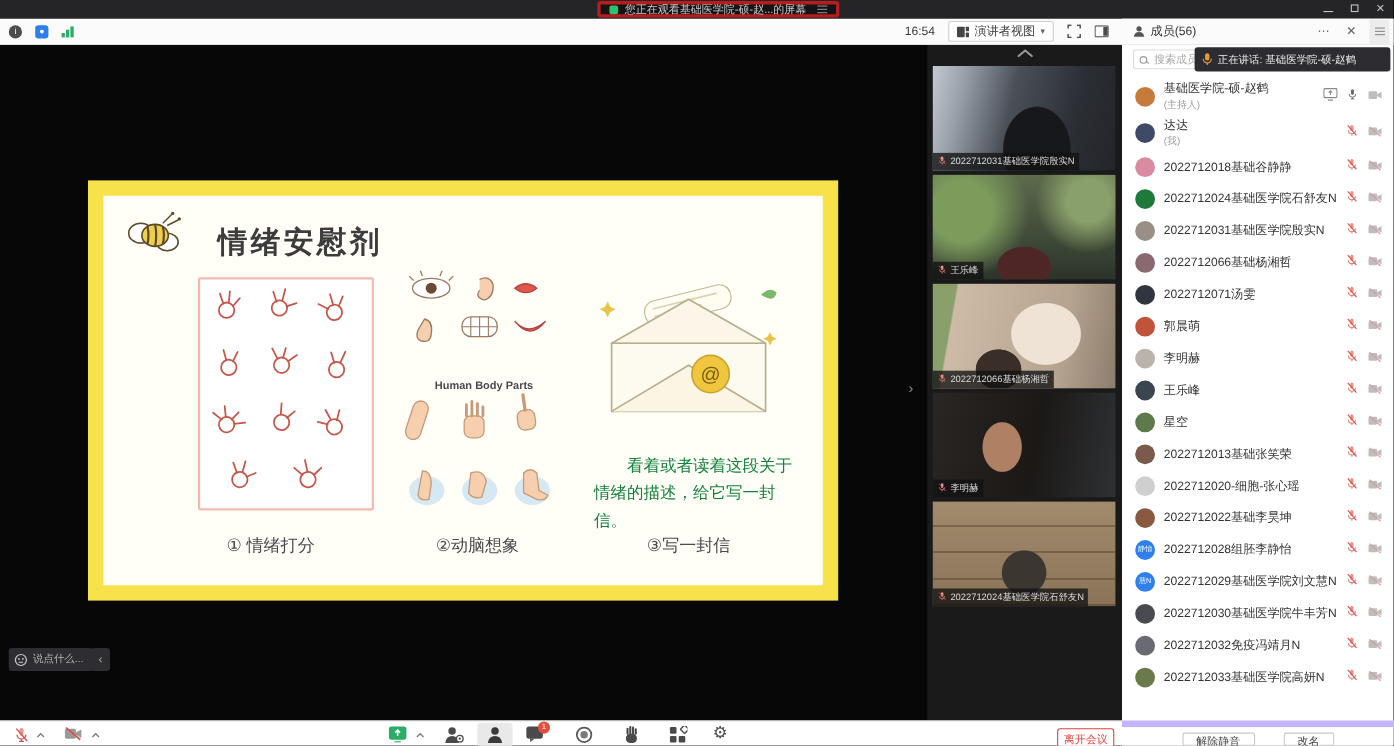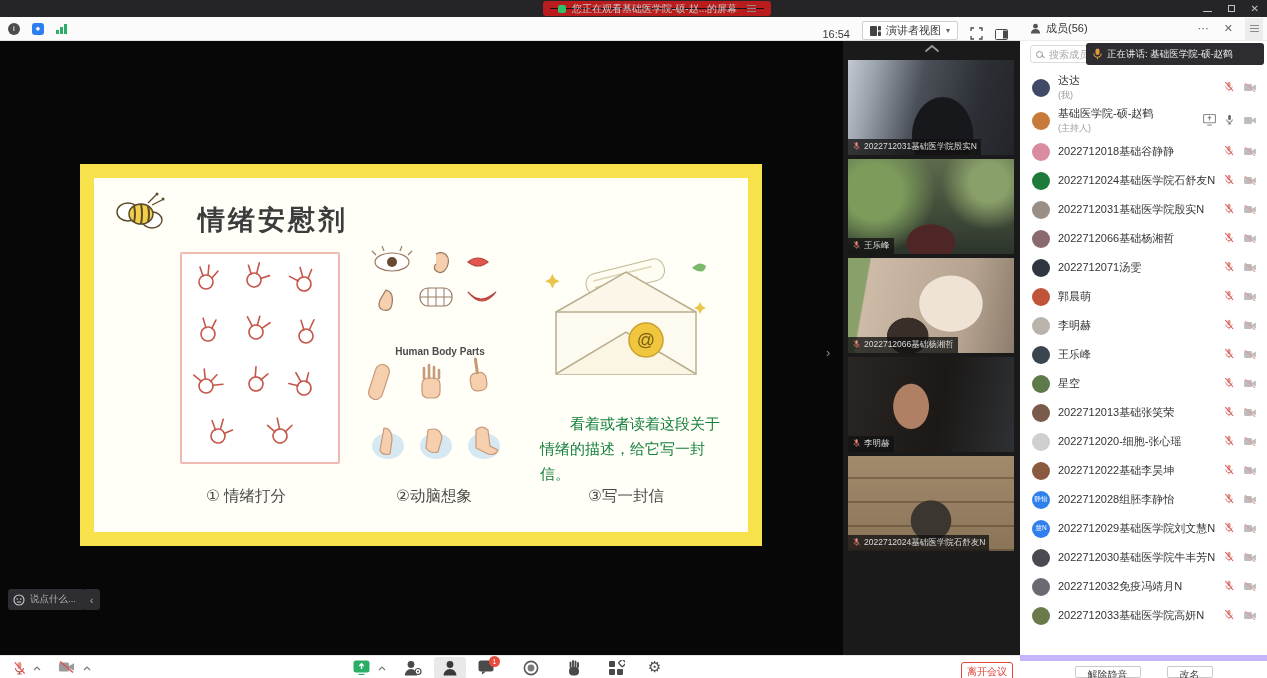--- a/index.html
+++ b/index.html
@@ -1,36 +1,36 @@
 <!DOCTYPE html>
 <html><head>
 <meta charset="utf-8">
 <style>
   html,body{margin:0;padding:0;width:1267px;height:678px;overflow:hidden;
     font-family:"Liberation Sans","DejaVu Sans",sans-serif;background:#000;position:relative}
   *{box-sizing:border-box}
 
   
   .titlebar{position:absolute;left:0;top:0;width:1267px;height:17px;background:#252527}
-  .title-pill{position:absolute;left:543px;top:1px;height:15px;background:#141416;border:7px solid #b91c1c;
+  .title-pill{position:absolute;left:543px;top:1px;height:15px;background:#141416;border:3px solid #b91c1c;
     border-radius:3px;display:flex;align-items:center;gap:6px;padding:0 8px;color:#c9c9c9;font-size:10px;white-space:nowrap}
   .green-sq{width:8px;height:8px;background:#2ec06a;border-radius:2px;flex:0 0 auto}
   .hamb{width:9px;height:1.5px;background:#8a8a8a;box-shadow:0 3px 0 #8a8a8a,0 -3px 0 #8a8a8a;display:inline-block}
   .win-controls{position:absolute;right:8px;top:0;height:17px;display:flex;align-items:center;gap:16px;color:#c4c4c4;font-size:10px}
   .min-line{width:9px;height:1px;background:#c4c4c4;display:inline-block}
   .restore-box{width:7px;height:7px;border:1px solid #c4c4c4;display:inline-block}
 
   
   .toolbar{position:absolute;left:0;top:17px;width:1020px;height:24px;background:#fbfbfb;border-bottom:1px solid #e2e2e2}
   .tb-left{position:absolute;left:8px;top:0;height:23px;display:flex;align-items:center;gap:12px}
   .info-circ{width:12px;height:12px;border-radius:50%;background:#4c4c4e;color:#fff;font-size:8px;display:flex;align-items:center;justify-content:center}
   .shield{width:12px;height:12px;border-radius:3px;background:#2d7ff0;color:#fff;font-size:8px;display:flex;align-items:center;justify-content:center}
   .sig{display:flex;align-items:flex-end;gap:1.5px;height:11px}
   .sig i{width:2.5px;background:#2aae67;display:block}
-  .tb-right{position:absolute;right:12px;top:0;height:23px;display:flex;align-items:flex-end;gap:12px;color:#3a3a3a;font-size:11px}
+  .tb-right{position:absolute;right:12px;top:0;height:23px;display:flex;align-items:center;gap:12px;color:#3a3a3a;font-size:11px}
   .view-btn{display:flex;align-items:center;gap:5px;border:1px solid #cfcfcf;border-radius:2px;background:#fff;padding:1px 7px;font-size:11px;color:#3a3a3a}
   .caret{font-size:8px;color:#666}
 
   
   .main{position:absolute;left:0;top:41px;width:843px;height:614px;background:#070707;overflow:hidden}
   .slide{position:absolute;left:80px;top:123px;width:682px;height:382px;background:#f8e24c;padding:14px}
   .slide-in{position:relative;width:100%;height:100%;background:#fffef7}
   .slide-title{position:absolute;left:104px;top:24px;font-size:27px;font-weight:bold;color:#3c3c3c;letter-spacing:3px}
   .bee{position:absolute;left:16px;top:12px}
   .pinkbox{position:absolute;left:86px;top:74px;width:160px;height:212px;background:#fff;border:2px solid #f0b9b2;border-radius:2px}
@@ -372,57 +372,57 @@
   </div>
   <div class="toast">
     <svg width="9" height="12" viewBox="0 0 9 12">
         <rect x="2.5" y="0.5" width="4" height="6.5" rx="2" fill="#e09a3a"></rect>
         <path d="M0.8 5.5a3.7 3.7 0 0 0 7.4 0M4.5 9.2v2" stroke="#e09a3a" fill="none" stroke-width="1.1"></path>
       </svg>
     <span>正在讲话: 基础医学院-硕-赵鹤</span>
   </div>
   <div class="member-list">
       <div class="mrow two">
-        <div class="avatar" style="background: rgb(62, 74, 102);"></div>
-        <div class="minfo">
-          <div class="mname">达达</div>
-          <div class="msub">(我)</div>
-        </div>
-        <div class="micons">
-          <span><svg width="12" height="13" viewBox="0 0 16 16">
-              <rect x="6" y="1.5" width="4" height="7.5" rx="2" fill="#e8948b"></rect>
-              <path d="M3.8 8a4.2 4.2 0 0 0 8.4 0M8 12.4v2" stroke="#dd8078" stroke-width="1.3" fill="none"></path>
-              <path d="M3 2l10.5 12" stroke="#d9534f" stroke-width="1.4"></path>
-            </svg></span>
-          <span><svg width="14" height="11" viewBox="0 0 17 14">
-              <rect x="1" y="2.5" width="10" height="9" rx="1.5" fill="#bdbdbd"></rect>
-              <path d="M11 6l5 -2.8v7.6L11 8z" fill="#bdbdbd"></path>
-              <path d="M2 1.5l13 11" stroke="#d99" stroke-width="1.4"></path>
-            </svg></span>
-        </div>
-      </div>
-      <div class="mrow two">
         <div class="avatar" style="background: rgb(199, 123, 58);"></div>
         <div class="minfo">
           <div class="mname">基础医学院-硕-赵鹤</div>
           <div class="msub">(主持人)</div>
         </div>
         <div class="micons">
           <span><svg width="13" height="12" viewBox="0 0 14 13">
               <rect x="0.5" y="0.5" width="13" height="9" rx="1.5" fill="none" stroke="#8a8a8a" stroke-width="1.3"></rect>
               <path d="M7 7V3M5.2 4.6L7 2.8l1.8 1.8" stroke="#8a8a8a" stroke-width="1.1" fill="none"></path>
               <path d="M4.5 12h5" stroke="#8a8a8a" stroke-width="1.2"></path>
             </svg></span>
           <span><svg width="11" height="13" viewBox="0 0 16 16">
               <rect x="6" y="1.5" width="4" height="7.5" rx="2" fill="#6a6a6a"></rect>
               <path d="M3.8 8a4.2 4.2 0 0 0 8.4 0M8 12.4v2M5.6 14.4h4.8" stroke="#6a6a6a" stroke-width="1.3" fill="none"></path>
             </svg></span>
           <span><svg width="14" height="11" viewBox="0 0 17 14">
               <rect x="1" y="2.5" width="10" height="9" rx="1.5" fill="#bdbdbd"></rect>
               <path d="M11 6l5 -2.8v7.6L11 8z" fill="#bdbdbd"></path>
+            </svg></span>
+        </div>
+      </div>
+      <div class="mrow two">
+        <div class="avatar" style="background: rgb(62, 74, 102);"></div>
+        <div class="minfo">
+          <div class="mname">达达</div>
+          <div class="msub">(我)</div>
+        </div>
+        <div class="micons">
+          <span><svg width="12" height="13" viewBox="0 0 16 16">
+              <rect x="6" y="1.5" width="4" height="7.5" rx="2" fill="#e8948b"></rect>
+              <path d="M3.8 8a4.2 4.2 0 0 0 8.4 0M8 12.4v2" stroke="#dd8078" stroke-width="1.3" fill="none"></path>
+              <path d="M3 2l10.5 12" stroke="#d9534f" stroke-width="1.4"></path>
+            </svg></span>
+          <span><svg width="14" height="11" viewBox="0 0 17 14">
+              <rect x="1" y="2.5" width="10" height="9" rx="1.5" fill="#bdbdbd"></rect>
+              <path d="M11 6l5 -2.8v7.6L11 8z" fill="#bdbdbd"></path>
+              <path d="M2 1.5l13 11" stroke="#d99" stroke-width="1.4"></path>
             </svg></span>
         </div>
       </div>
       <div class="mrow">
         <div class="avatar" style="background: rgb(217, 140, 160);"></div>
         <div class="minfo">
           <div class="mname">2022712018基础谷静静</div>
         </div>
         <div class="micons">
           <span><svg width="12" height="13" viewBox="0 0 16 16">

